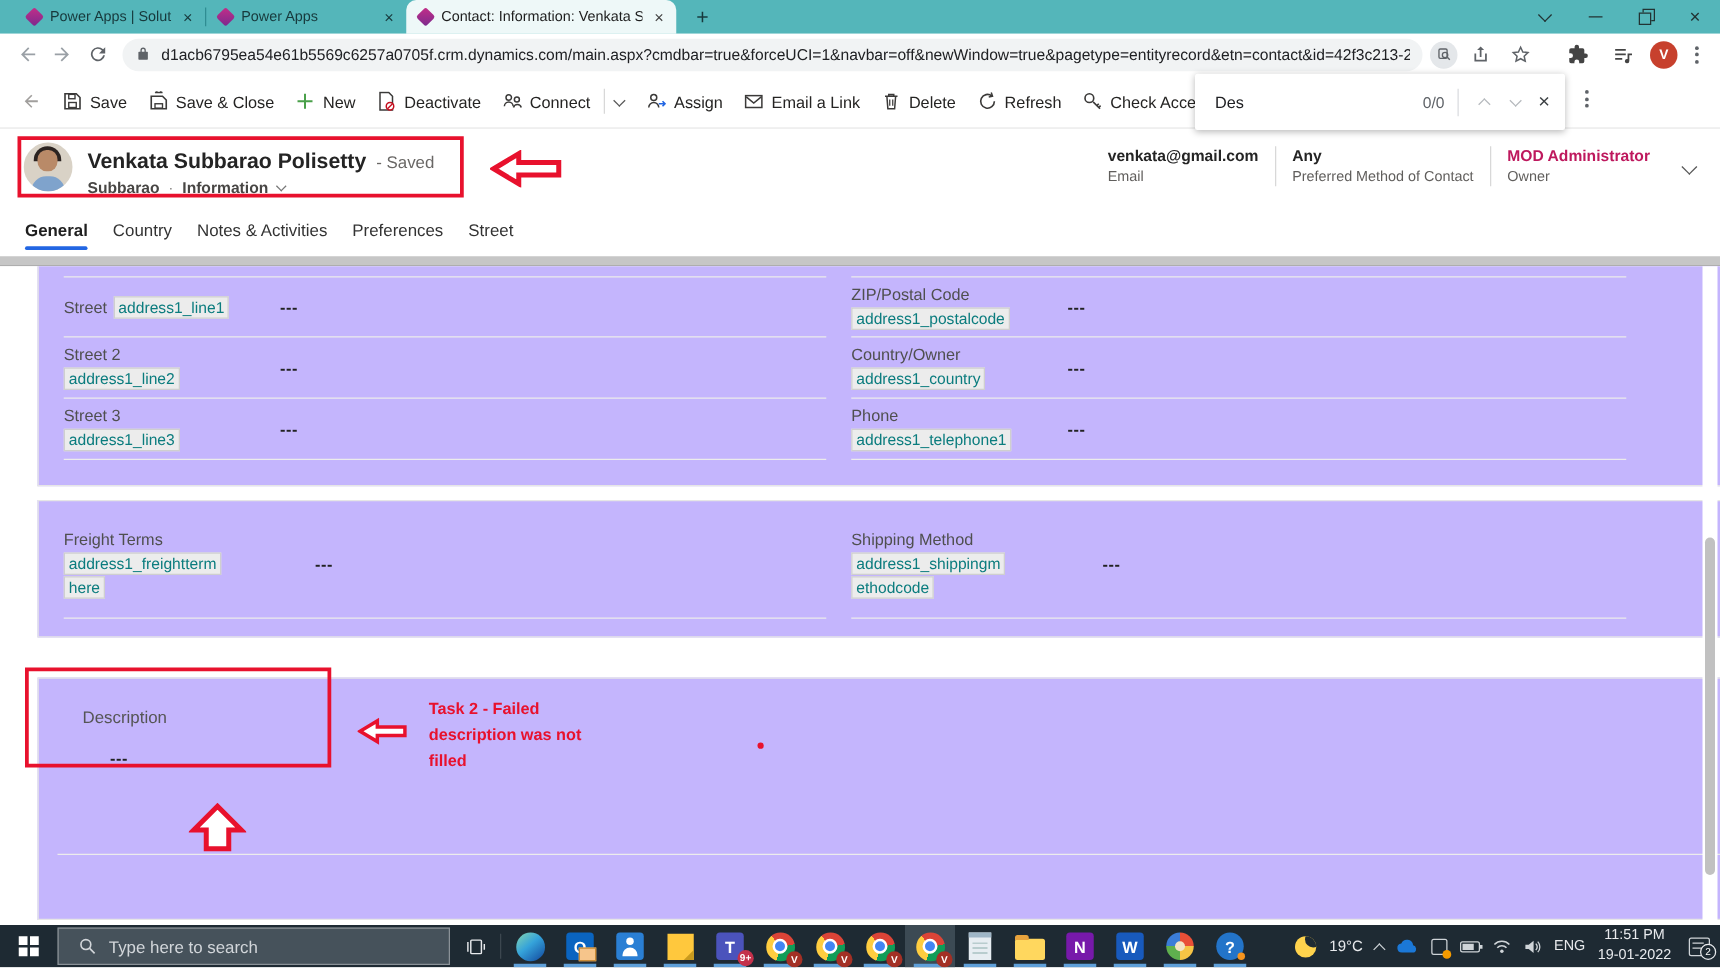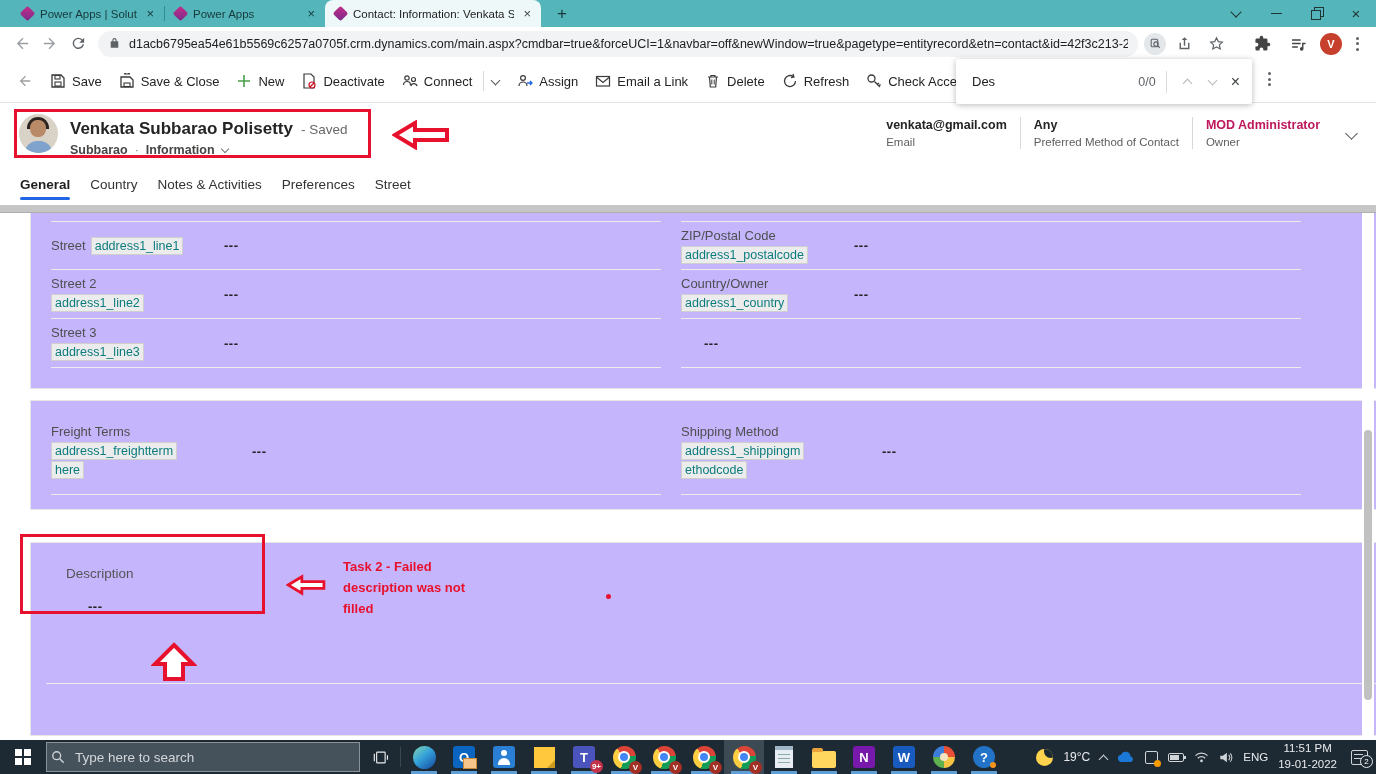--- a/index.html
+++ b/index.html
@@ -122,21 +122,21 @@
   .anno { position:absolute; z-index:40; }
   .anno-box { border:3px solid #e8112d; background:transparent; }
   .anno-text { color:#e8112d; font-weight:700; font-size:13px; line-height:1.6; width:142px; }
   .anno-dot { width:5px; height:5px; border-radius:50%; background:#e8112d; }
 
   
   .taskbar { position:absolute; top:740px; left:0; width:1376px; height:34px; background:#1e2a33; display:flex; align-items:center; color:#e8eaed; }
   .start { width:46px; height:34px; display:flex; align-items:center; justify-content:center; }
   .winlogo { display:grid; grid-template-columns:7px 7px; grid-template-rows:7px 7px; gap:1.5px; }
   .winlogo i { background:#fff; }
-  .tb-search { width:314px; height:30px; background:#46525b; border:1px solid #8a9197; display:flex; align-items:center; padding-left:4px; gap:10px; }
+  .tb-search { width:314px; height:30px; background:#46525b; border:1px solid #8a9197; display:flex; align-items:center; padding-left:16px; gap:10px; }
   .tb-search span { font-size:13.5px; color:#d2d6da; }
   .taskview { width:34px; height:34px; display:flex; align-items:center; justify-content:center; margin-left:3px; }
   .tb-div { width:1px; height:20px; background:#3c474f; margin:0 3px; }
   .slot { position:relative; width:40px; height:34px; display:flex; align-items:center; justify-content:center; }
   .slot.active-app { background:#3c4a54; }
   .slot .indicator { position:absolute; bottom:0; left:7px; width:26px; height:3px; background:#5e9fd8; }
   .edge-ball { width:23px; height:23px; border-radius:50%; background:linear-gradient(140deg,#7cd0b5 5%,#35a3da 45%,#1b5fad 85%); }
   .sq-app { width:22px; height:22px; border-radius:3px; color:#fff; font-weight:700; font-size:13px; display:flex; align-items:center; justify-content:center; }
   .outlook { background:#0a64c0; position:relative; }
   .outlook::after { content:""; position:absolute; right:-2px; bottom:-1px; width:12px; height:9px; background:#f6c58b; border:1px solid #c98a35; }
@@ -459,20 +459,24 @@
           <span class="fvalue">---</span>
         </div>
         <div class="frow">
           <div class="flabel stack">
             <span class="lab">Country/Owner</span>
             <span class="tag">address1_country</span>
           </div>
           <span class="fvalue">---</span>
         </div>
         <div class="frow">
+          <div class="flabel stack">
+            <span class="lab">Phone</span>
+            <span class="tag">address1_telephone1</span>
+          </div>
           <span class="fvalue">---</span>
         </div>
       </div>
     </div>
 
     <div class="card c2">
       <div class="col left">
         <div class="frow">
           <div class="flabel stack">
             <span class="lab">Freight Terms</span>

